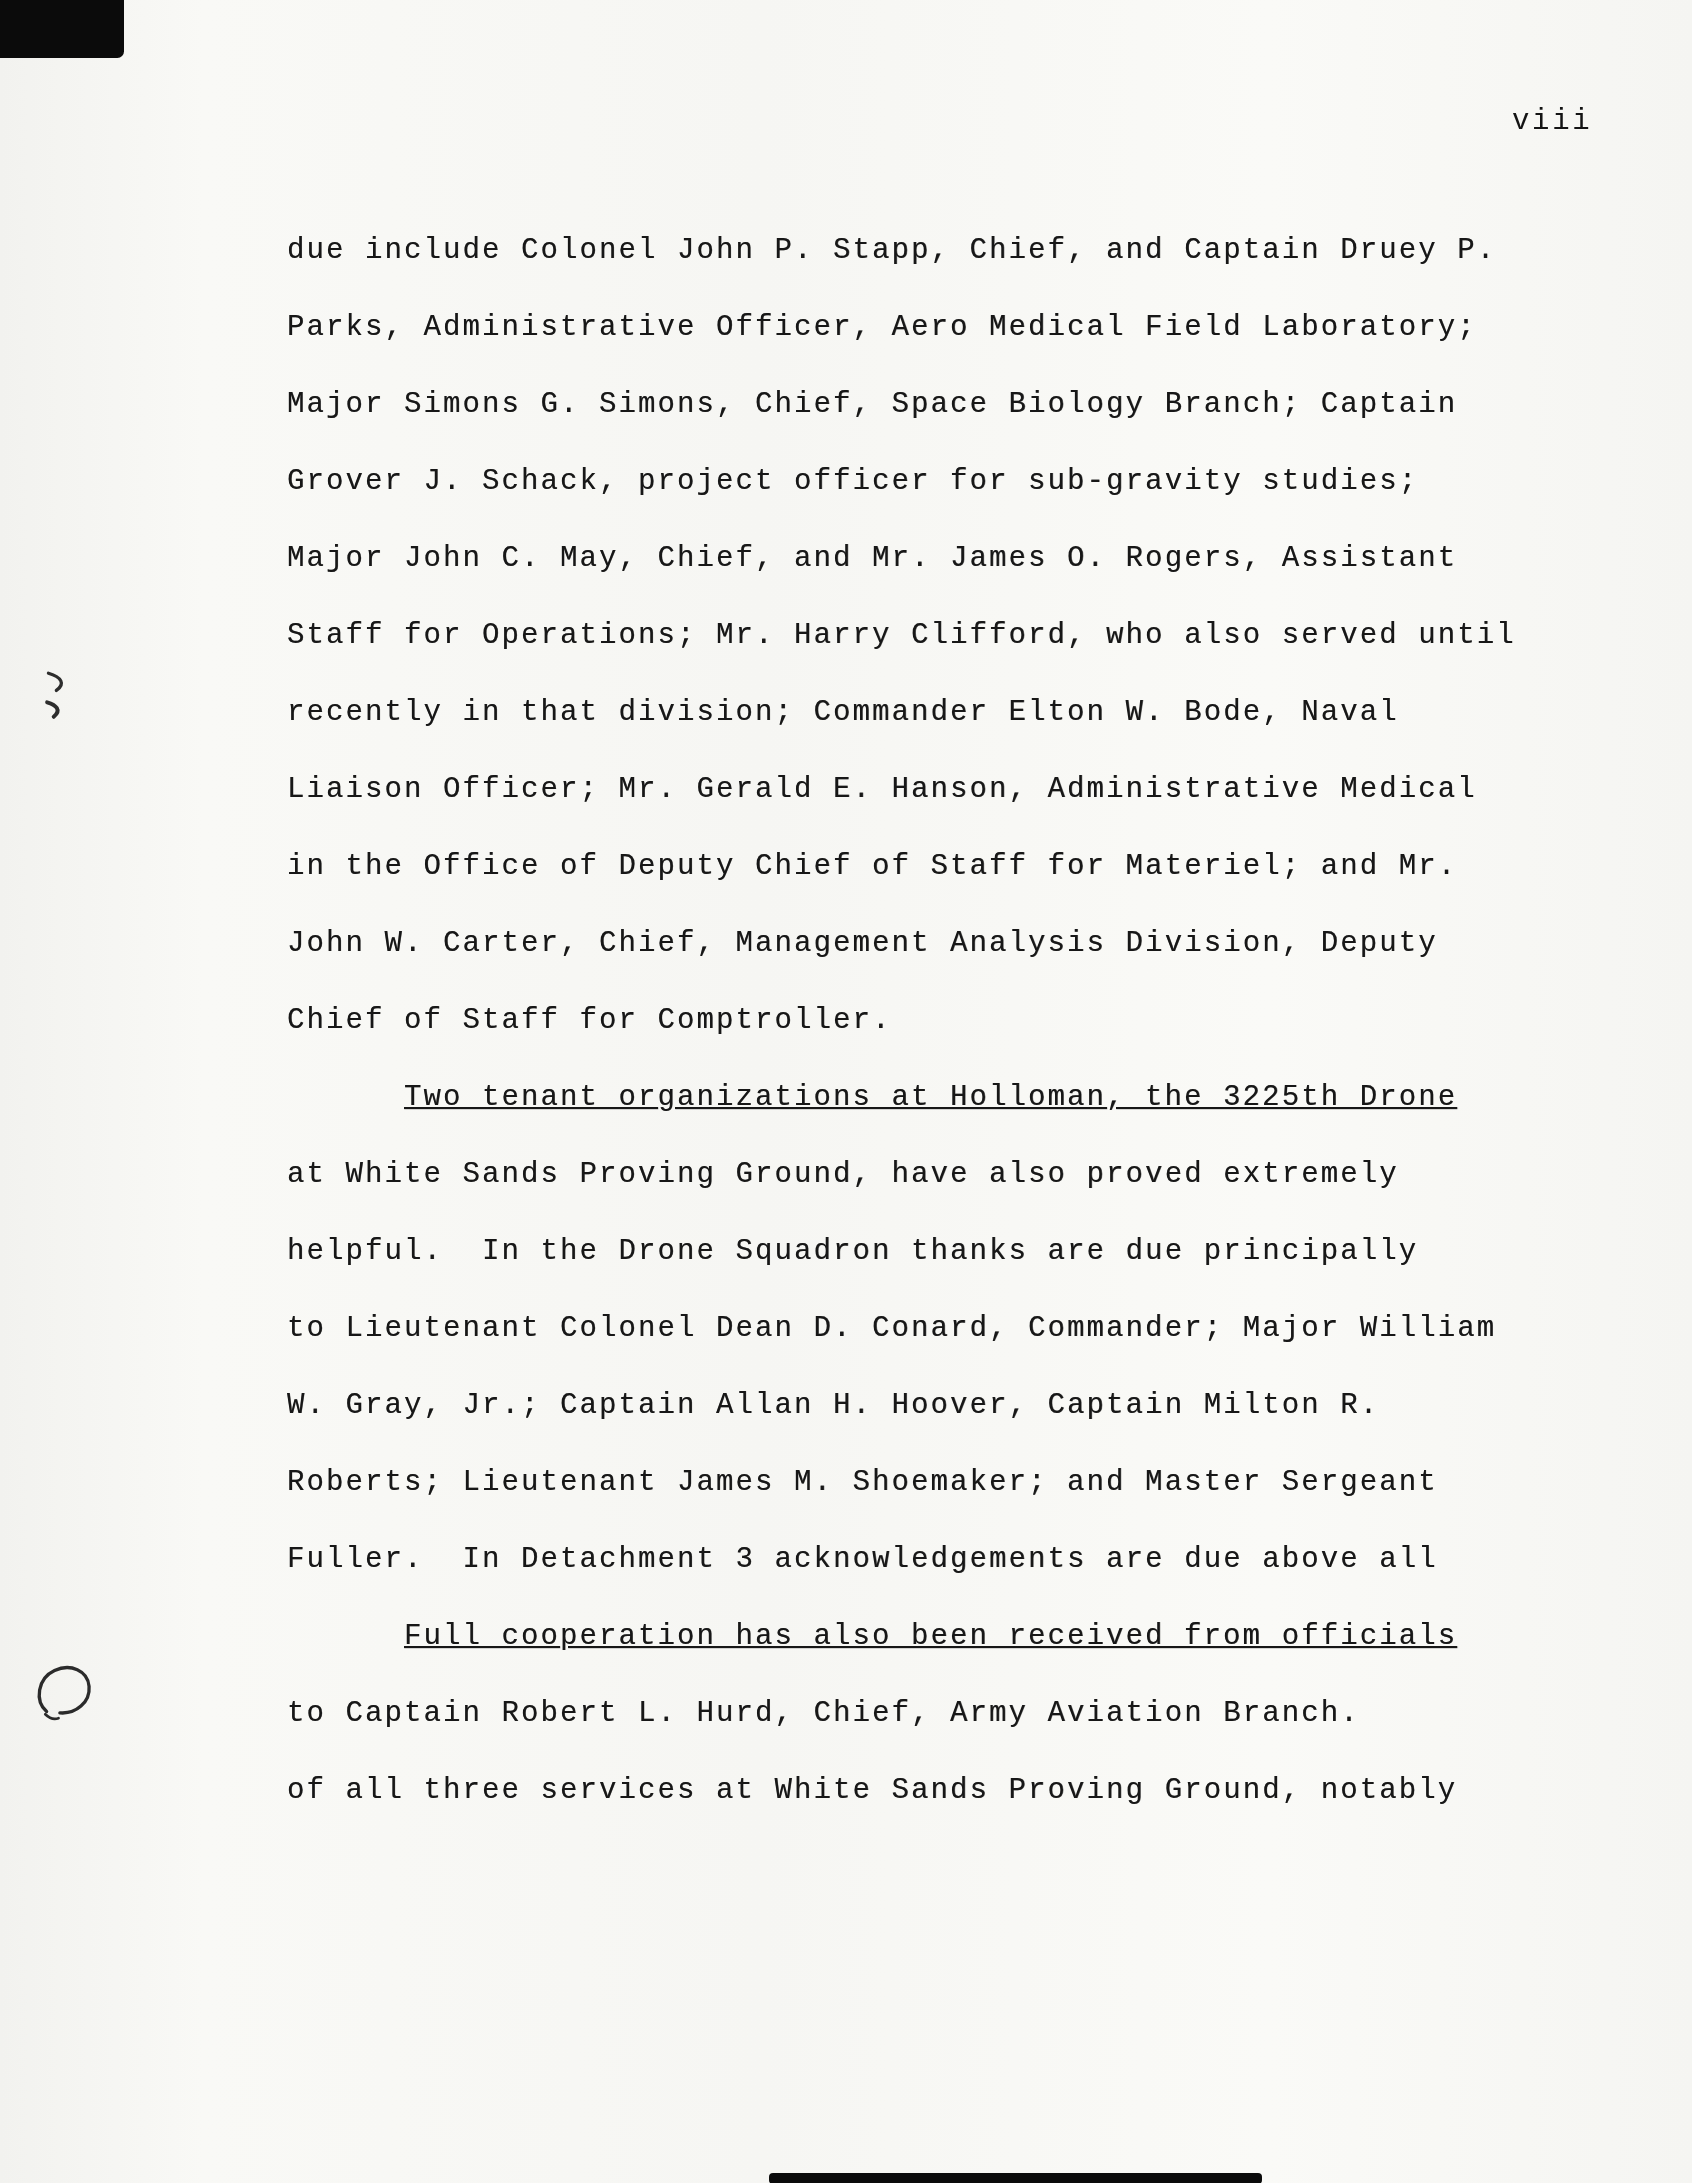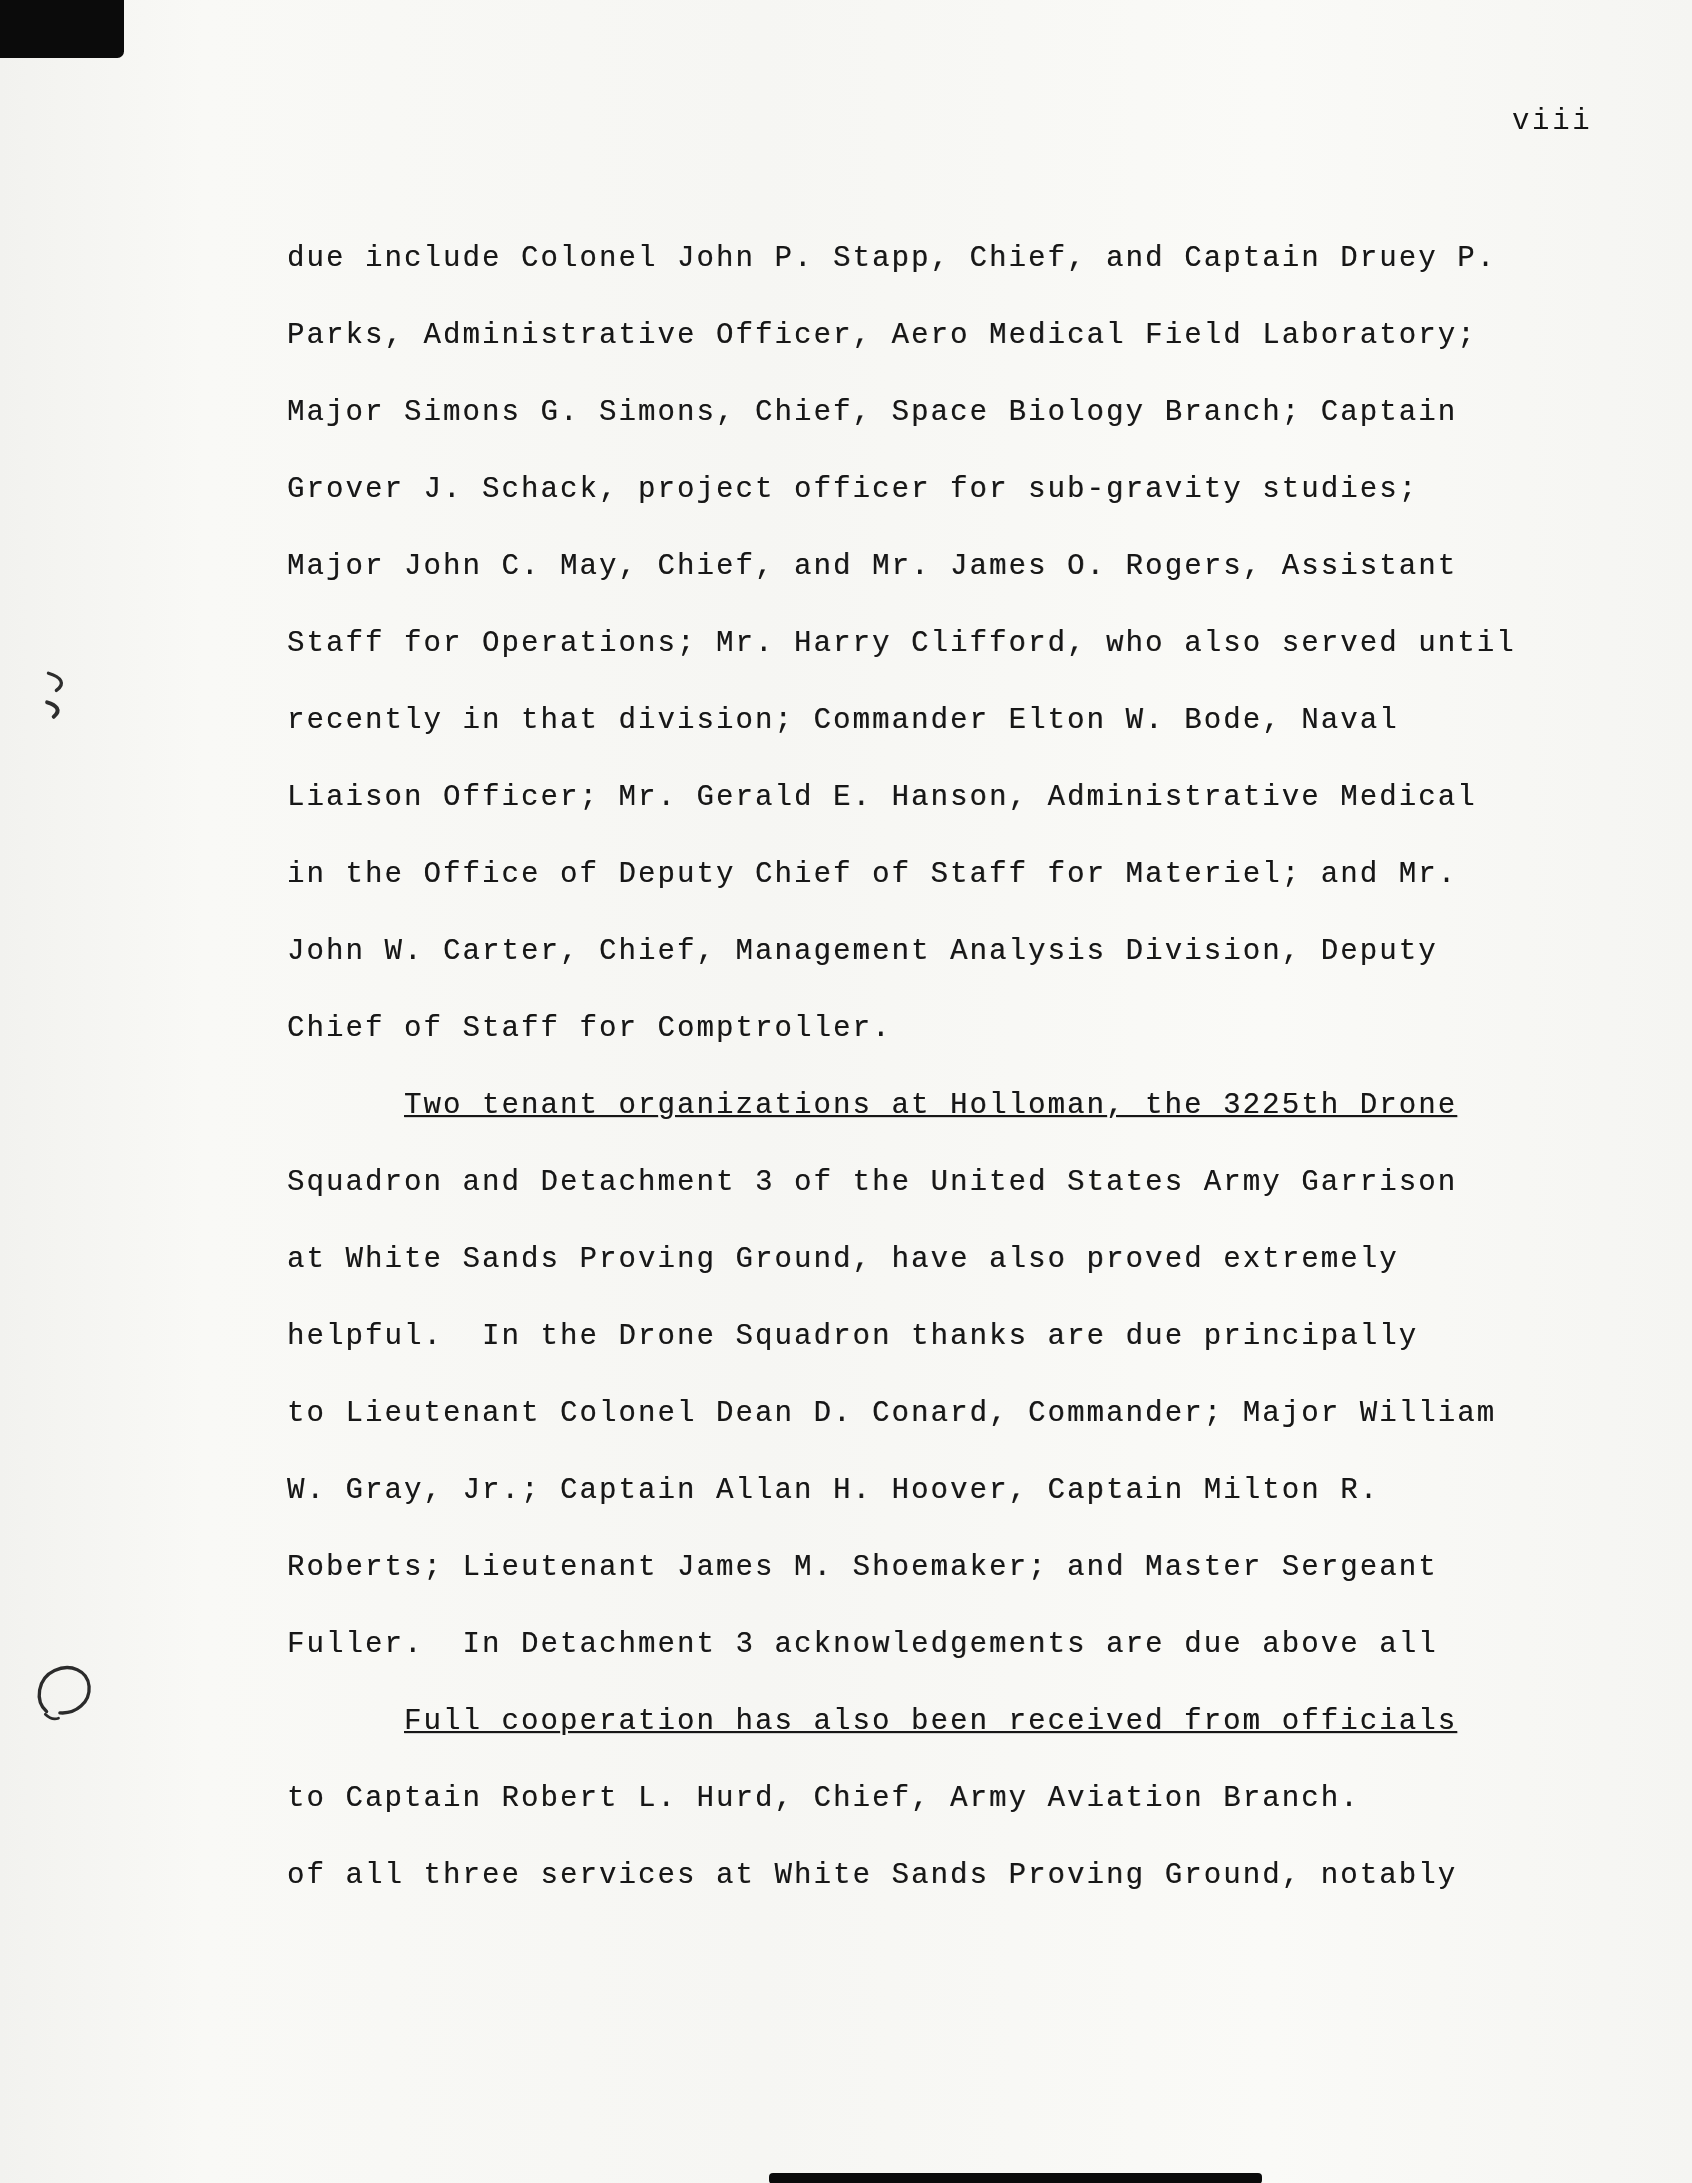--- a/index.html
+++ b/index.html
@@ -18,21 +18,21 @@
     left: 1512px;
     top: 105px;
     font-size: 29px;
     letter-spacing: 2.7px;
     color: #141414;
   }
 
   .body-text {
     position: absolute;
     left: 287px;
-    top: 242px;
+    top: 234px;
     width: 1316px;
   }
 
   .line {
     height: 77px;
     white-space: pre;
     font-size: 29px;
     letter-spacing: 2.1px;
     color: #171717;
     text-shadow: 0.3px 0.3px 0 rgba(20,20,20,0.55);
@@ -86,21 +86,20 @@
     <div class="line">Grover J. Schack, project officer for sub-gravity studies;</div>
     <div class="line">Major John C. May, Chief, and Mr. James O. Rogers, Assistant</div>
     <div class="line">Staff for Operations; Mr. Harry Clifford, who also served until</div>
     <div class="line">recently in that division; Commander Elton W. Bode, Naval</div>
     <div class="line">Liaison Officer; Mr. Gerald E. Hanson, Administrative Medical</div>
     <div class="line">in the Office of Deputy Chief of Staff for Materiel; and Mr.</div>
     <div class="line">John W. Carter, Chief, Management Analysis Division, Deputy</div>
     <div class="line">Chief of Staff for Comptroller.</div>
 
     <div class="line indent">Two tenant organizations at Holloman, the 3225th Drone</div>
-    <div class="line">Squadron and Detachment 3 of the United States Army Garrison</div>
     <div class="line">at White Sands Proving Ground, have also proved extremely</div>
     <div class="line">helpful.  In the Drone Squadron thanks are due principally</div>
     <div class="line">to Lieutenant Colonel Dean D. Conard, Commander; Major William</div>
     <div class="line">W. Gray, Jr.; Captain Allan H. Hoover, Captain Milton R.</div>
     <div class="line">Roberts; Lieutenant James M. Shoemaker; and Master Sergeant</div>
     <div class="line">Fuller.  In Detachment 3 acknowledgements are due above all</div>
     <div class="line indent">Full cooperation has also been received from officials</div>
 
     <div class="line">to Captain Robert L. Hurd, Chief, Army Aviation Branch.</div>
     <div class="line">of all three services at White Sands Proving Ground, notably</div>

